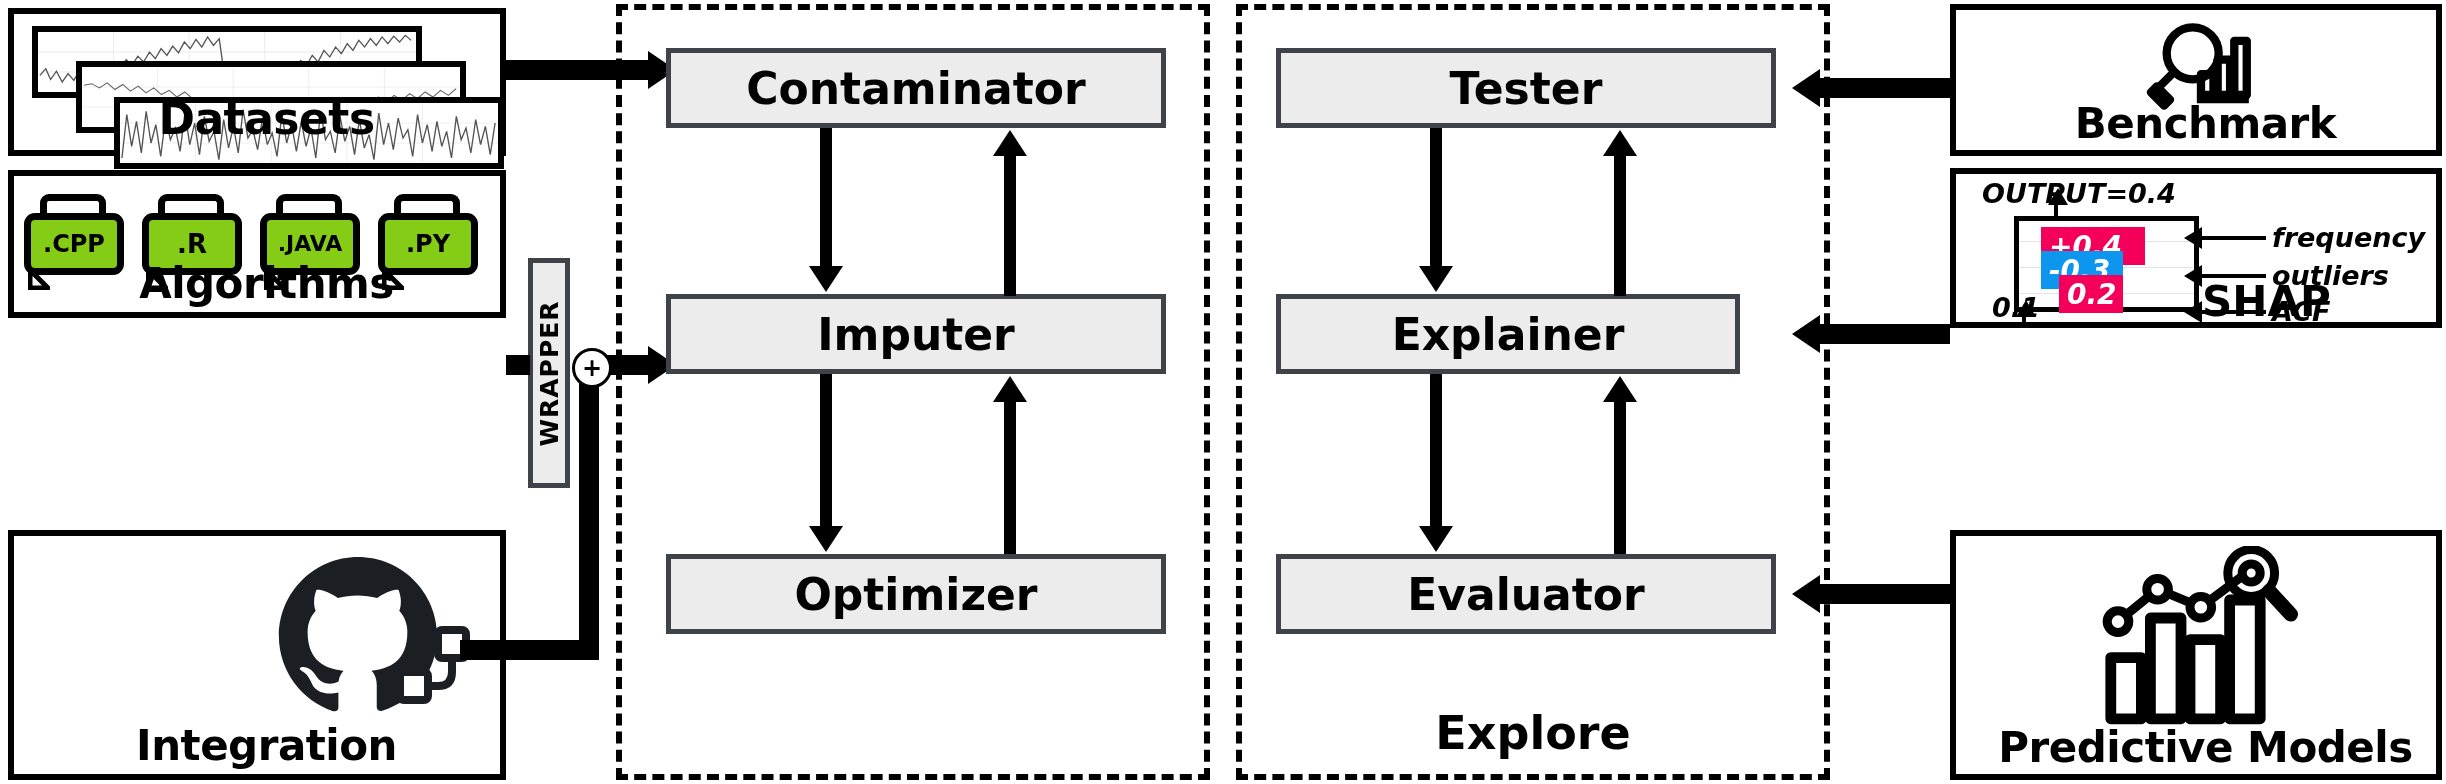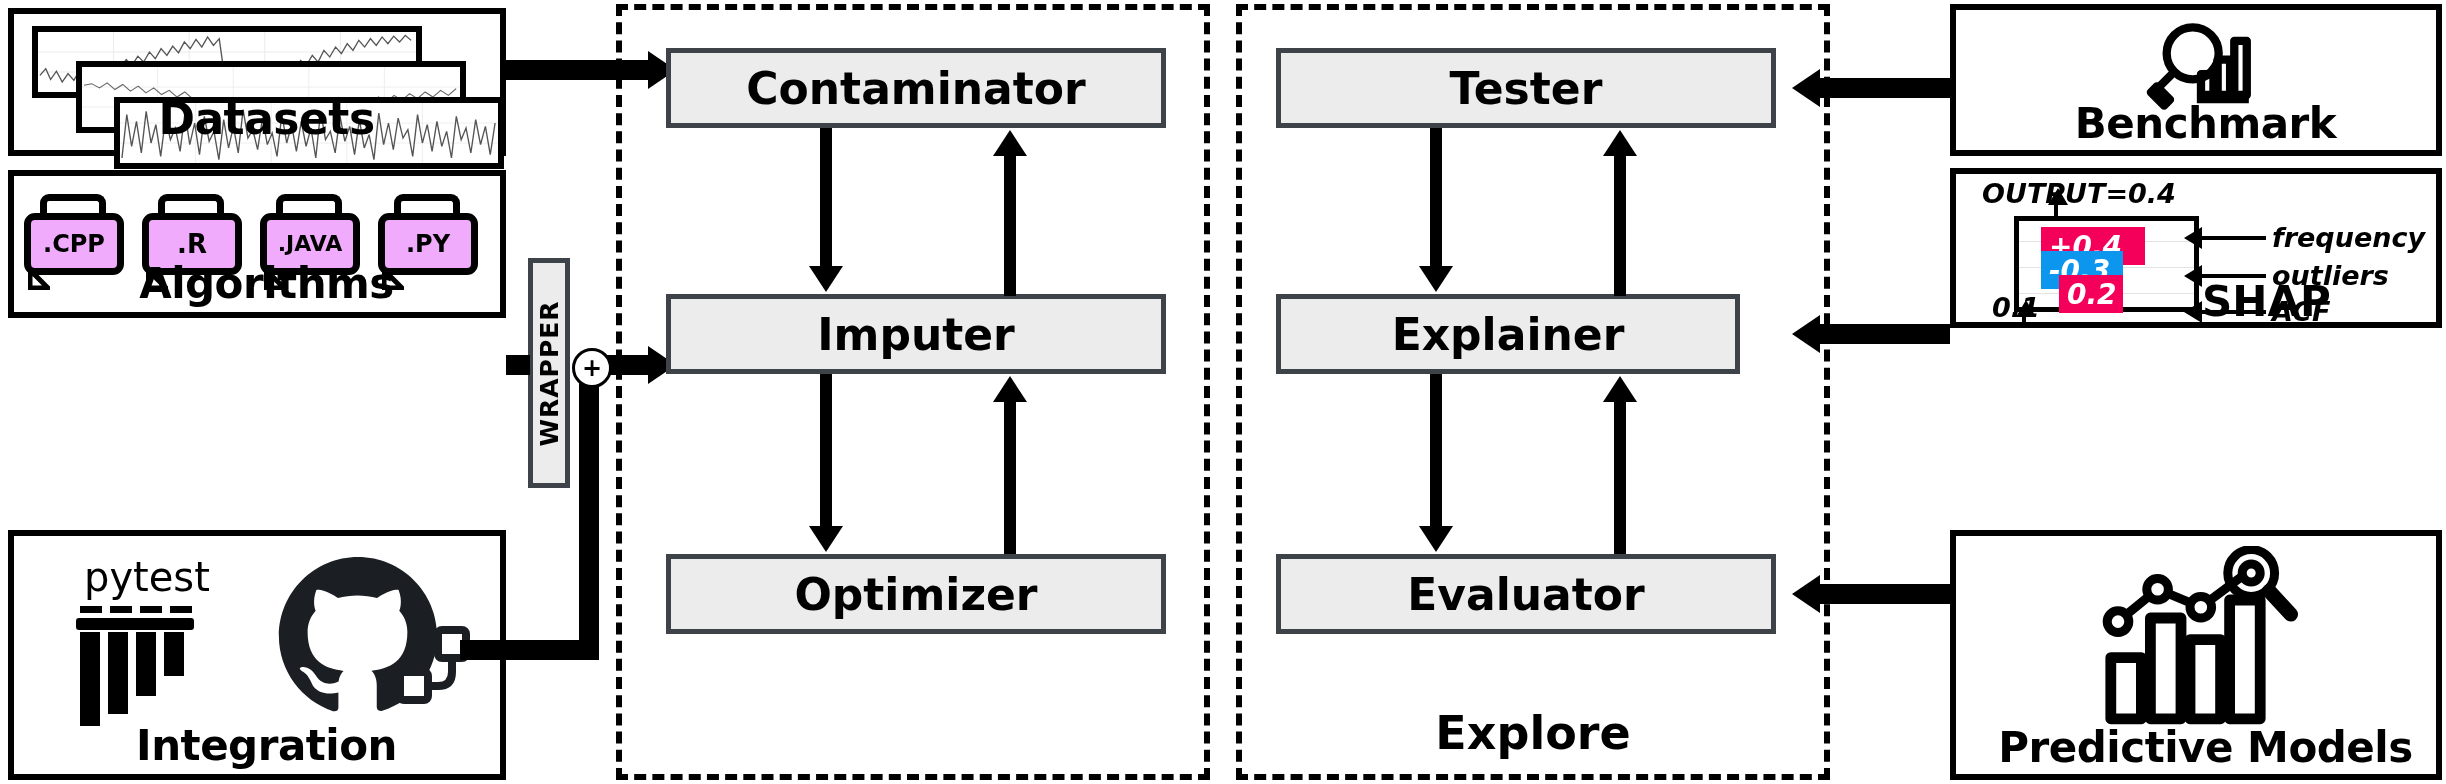--- a/index.html
+++ b/index.html
@@ -13,21 +13,21 @@
 
   
   .ts-card{position:absolute;background:#fff;border:6px solid #000;box-sizing:border-box;overflow:hidden;}
   .ts-card svg{display:block;width:100%;height:100%;}
 
   
   .file-ico{position:absolute;width:100px;height:108px;}
   .file-ico .tab{position:absolute;left:16px;top:0;width:66px;height:26px;border:7px solid #000;
                  border-bottom:none;border-radius:9px 9px 0 0;box-sizing:border-box;background:#fff;}
   .file-ico .body{position:absolute;left:0;top:19px;width:100px;height:62px;border:7px solid #000;
-                  border-radius:11px;box-sizing:border-box;background:#f0abfc;display:flex;
+                  border-radius:11px;box-sizing:border-box;background:#84cc16;display:flex;
                   align-items:center;justify-content:center;}
   .file-ico .ext{font-family:"DejaVu Sans",sans-serif;font-weight:bold;color:#000;line-height:1;}
   .file-ico .corner{position:absolute;left:4px;top:74px;width:22px;height:22px;}
 
   
   #wrapper-bar{position:absolute;background:#ececec;border:5px solid #3d4349;box-sizing:border-box;
                display:flex;align-items:center;justify-content:center;}
   #wrapper-bar span{transform:rotate(-90deg);white-space:nowrap;font-family:"DejaVu Sans",sans-serif;
                     font-weight:bold;font-size:25px;letter-spacing:1px;color:#000;}
   #plus-node{position:absolute;width:34px;height:34px;border-radius:50%;background:#fff;border:3px solid #000;
@@ -157,32 +157,20 @@
       </div>
       <svg class="corner" viewBox="0 0 22 22">
         <path d="M2 2 L2 20 L20 20 Z" fill="none" stroke="#000" stroke-width="5"></path>
       </svg>
     </div>
     <div class="panel-title" style="bottom:4px;font-size:42px;">Algorithms</div>
   </div>
 
   <div class="panel" style="left:8px;top:530px;width:498px;height:250px;">
 
-    <div style="position:absolute;left:62px;top:18px;width:150px;height:168px;">
-      <div id="pytest-word" style="left:8px;top:0;">pytest</div>
-      <div class="pt-dash" style="left:4px;top:52px;width:22px;"></div>
-      <div class="pt-dash" style="left:34px;top:52px;width:22px;"></div>
-      <div class="pt-dash" style="left:64px;top:52px;width:22px;"></div>
-      <div class="pt-dash" style="left:94px;top:52px;width:22px;"></div>
-      <div class="pt-bar" style="left:0;top:64px;width:118px;height:12px;border-radius:3px;"></div>
-      <div class="pt-bar" style="left:4px;top:78px;width:20px;height:94px;"></div>
-      <div class="pt-bar" style="left:32px;top:78px;width:20px;height:82px;"></div>
-      <div class="pt-bar" style="left:60px;top:78px;width:20px;height:64px;"></div>
-      <div class="pt-bar" style="left:88px;top:78px;width:20px;height:44px;"></div>
-    </div>
 
     <svg style="position:absolute;left:258px;top:14px;width:172px;height:172px;" viewBox="0 0 100 100">
       <path fill="#1b1f23" d="M50 4C24.6 4 4 24.6 4 50c0 20.3 13.2 37.6 31.5 43.7 2.3.4 3.1-1 3.1-2.2v-8.6c-12.8 2.8-15.5-5.4-15.5-5.4-2.1-5.3-5.1-6.7-5.1-6.7-4.2-2.9.3-2.8.3-2.8 4.6.3 7 4.7 7 4.7 4.1 7 10.8 5 13.4 3.8.4-3 1.6-5 2.9-6.2-10.2-1.2-20.9-5.1-20.9-22.7 0-5 1.8-9.1 4.7-12.3-.5-1.2-2-5.8.4-12.1 0 0 3.8-1.2 12.5 4.7 3.6-1 7.5-1.5 11.4-1.5s7.8.5 11.4 1.5c8.7-5.9 12.5-4.7 12.5-4.7 2.4 6.3.9 10.9.4 12.1 2.9 3.2 4.7 7.3 4.7 12.3 0 17.6-10.7 21.5-20.9 22.6 1.6 1.4 3.1 4.2 3.1 8.5v12.6c0 1.2.8 2.7 3.2 2.2C82.8 87.6 96 70.3 96 50 96 24.6 75.4 4 50 4z"></path>
     </svg>
     <svg style="position:absolute;left:380px;top:90px;width:80px;height:80px;" viewBox="0 0 80 80">
       <rect x="44" y="4" width="28" height="28" rx="4" fill="#fff" stroke="#1b1f23" stroke-width="8"></rect>
       <rect x="6" y="46" width="28" height="28" rx="4" fill="#fff" stroke="#1b1f23" stroke-width="8"></rect>
       <path d="M58 32 L58 46 Q58 60 44 60 L34 60" fill="none" stroke="#1b1f23" stroke-width="8"></path>
     </svg>
     <div class="panel-title" style="bottom:4px;font-size:42px;">Integration</div>

